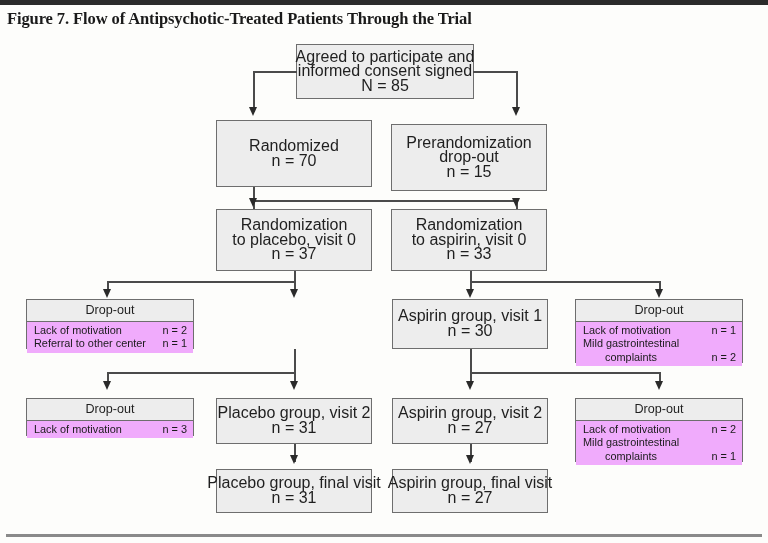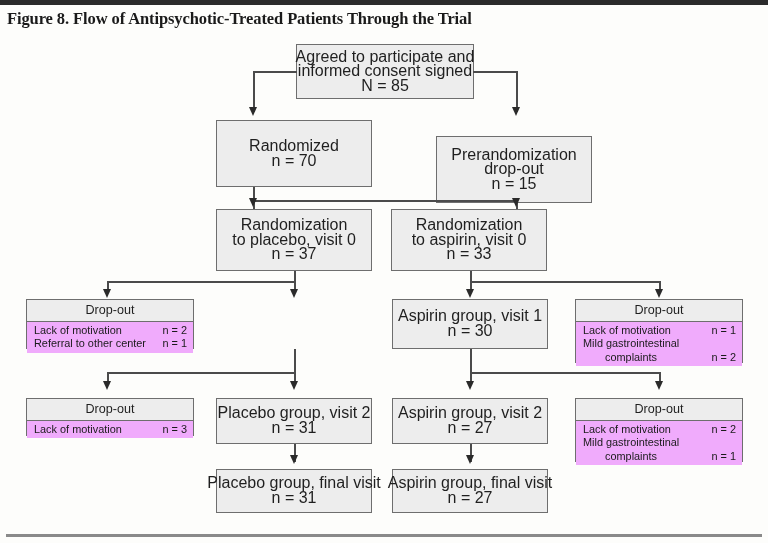--- a/index.html
+++ b/index.html
@@ -124,42 +124,42 @@
     border-top: 9px solid #2a2a2a;
   }
 </style>
 </head>
 <body>
 
 <div id="figure-root">
 
   <div class="rule-top"></div>
 
-  <div id="figure-title">Figure 8. Flow of Antipsychotic-Treated Patients Through the Trial</div>
+  <div id="figure-title">Figure 7. Flow of Antipsychotic-Treated Patients Through the Trial</div>
 
   <div class="node" style="left:296px; top:44px; width:178px; height:55px;">
     <span class="line">Agreed to participate and</span>
     <span class="line">informed consent signed</span>
     <span class="line">N = 85</span>
   </div>
 
   <div class="seg-h" style="left:253px; top:71px; width:44px;"></div>
   <div class="seg-v" style="left:253px; top:71px; height:41px;"></div>
   <div class="arrow" style="left:249px; top:107px;"></div>
 
   <div class="seg-h" style="left:473px; top:71px; width:44px;"></div>
   <div class="seg-v" style="left:516px; top:71px; height:41px;"></div>
   <div class="arrow" style="left:512px; top:107px;"></div>
 
   <div class="node" style="left:216px; top:120px; width:156px; height:67px;">
     <span class="line">Randomized</span>
     <span class="line">n = 70</span>
   </div>
 
-  <div class="node" style="left:391px; top:136px; width:156px; height:67px;margin-left:45px;">
+  <div class="node" style="left:391px; top:124px; width:156px; height:67px;">
     <span class="line">Prerandomization</span>
     <span class="line">drop-out</span>
     <span class="line">n = 15</span>
   </div>
 
   <div class="seg-v" style="left:253px; top:187px; height:14px;"></div>
   <div class="seg-h" style="left:253px; top:200px; width:264px;"></div>
   <div class="seg-v" style="left:253px; top:200px; height:10px;"></div>
   <div class="arrow" style="left:249px; top:198px;"></div>
   <div class="seg-v" style="left:516px; top:200px; height:10px;"></div>

